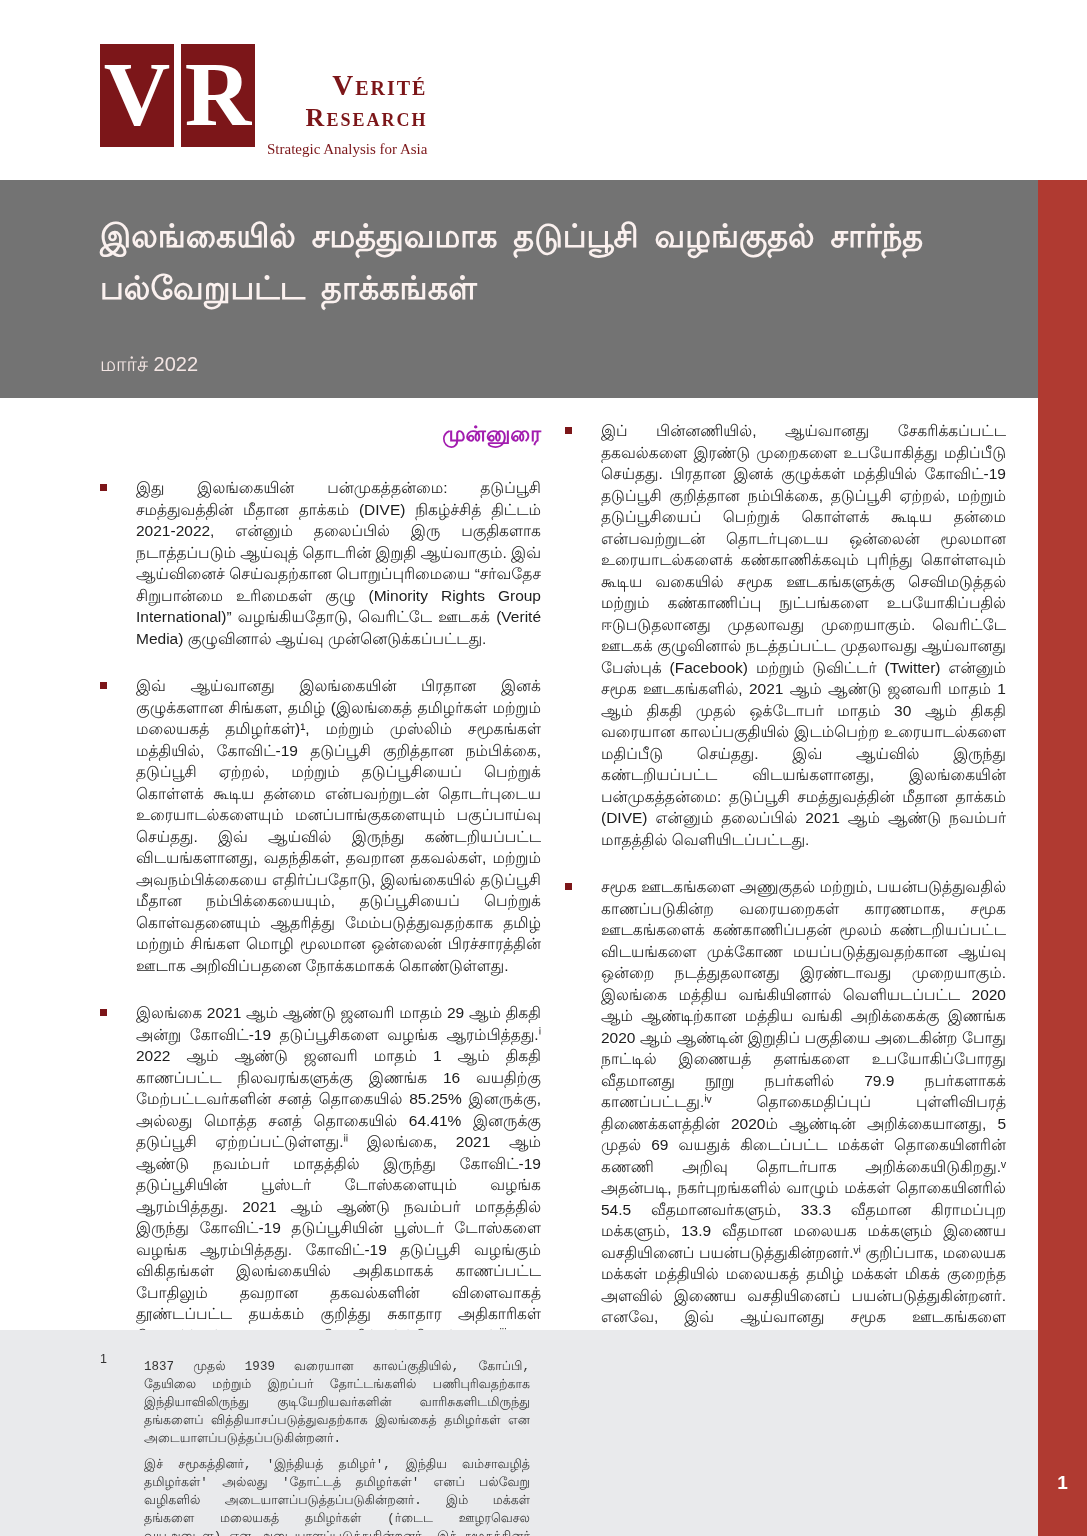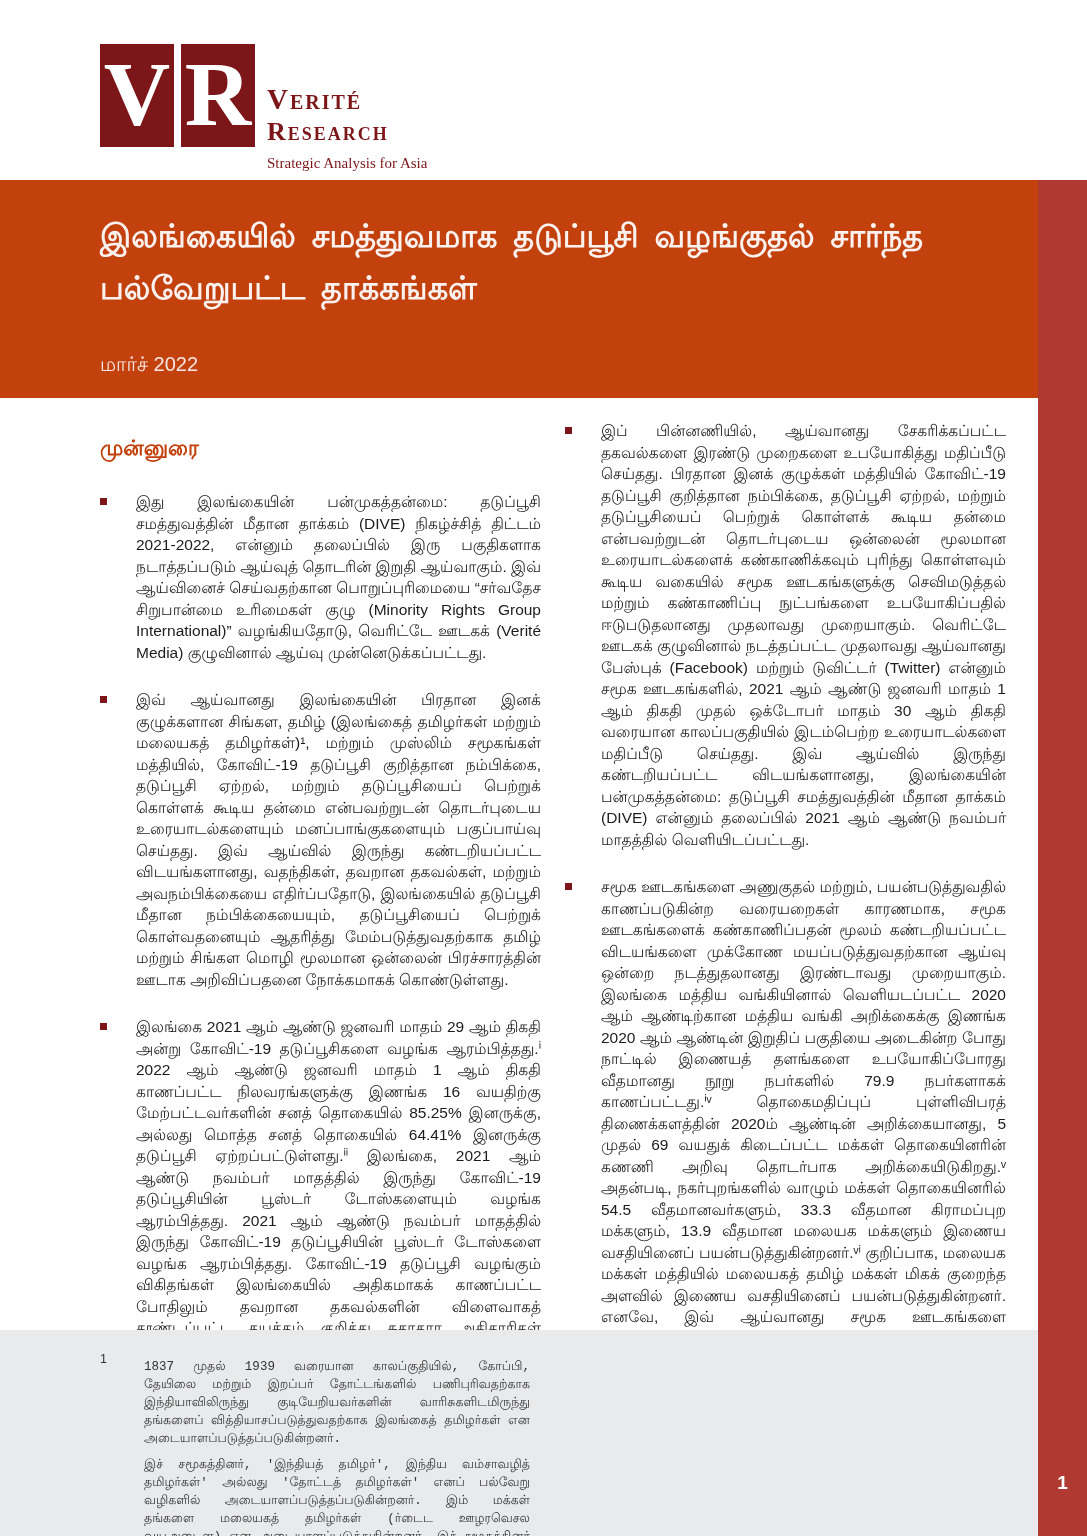--- a/index.html
+++ b/index.html
@@ -13,29 +13,29 @@
   
   .header { position:absolute; top:0; left:0; width:100%; height:180px; background:#ffffff; }
   .logo { position:absolute; left:100px; top:44px; display:flex; align-items:flex-start; }
   .logo-mark { display:flex; }
   .logo-sq {
     width:74px; height:103px; background:#7c1619; color:#ffffff;
     font-family:"Liberation Serif", serif; font-weight:bold;
     font-size:92px; line-height:100px; text-align:center; overflow:hidden;
   }
   .logo-sq + .logo-sq { margin-left:7px; }
-  .logo-text { margin-left:12px; margin-top:40px; color:#7c1619; font-family:"Liberation Serif", serif; }
+  .logo-text { margin-left:12px; margin-top:26px; color:#7c1619; font-family:"Liberation Serif", serif;text-align:right; }
   .logo-name1 { font-size:29px; line-height:30px; font-weight:bold; font-variant:small-caps; letter-spacing:2px; }
   .logo-name2 { font-size:26px; line-height:36px; font-weight:bold; font-variant:small-caps; letter-spacing:2px; }
   .logo-tagline { font-size:15px; line-height:18px; font-weight:normal; margin-top:4px; }
 
   
   .banner {
     position:absolute; top:180px; left:0; width:100%; height:218px;
-    background:#c2410c; box-sizing:border-box; padding:30px 84px 0 100px;
+    background:#737373; box-sizing:border-box; padding:30px 84px 0 100px;
   }
   .banner-title {
     margin:0; color:#fbf1ef; font-size:32px; line-height:52px;
     font-weight:bold; max-width:910px; word-spacing:7px;
   }
   .banner-date { color:#f4e6e4; font-size:20px; line-height:30px; margin-top:35px; }
 
   
   .right-strip {
     position:absolute; top:180px; right:0; width:49px; height:1356px;
@@ -43,21 +43,21 @@
   }
   .page-number {
     position:absolute; bottom:42px; left:0; width:100%;
     text-align:center; color:#ffffff; font-size:19px; font-weight:bold;
   }
 
   
   .content { position:absolute; top:420px; left:100px; width:906px; display:flex; }
   .col { width:441px; }
   .col-left { margin-right:24px; }
-  .section-heading { color:#c2410c; font-size:21px; font-weight:bold; margin:16px 0 28px 0; }
+  .section-heading { color:#a21caf; font-size:21px; font-weight:bold; margin:2px 0 28px 0;text-align:right; }
   .bullets { list-style:none; margin:0; padding:0; }
   .bullets li { display:flex; margin-bottom:26px; }
   .bullet-sq { flex:0 0 auto; width:7px; height:7px; background:#7c1619; margin-top:7px; margin-right:29px; }
   .bullets p { margin:0; text-align:justify; font-size:15.5px; line-height:21.5px; color:#1c1c1c; }
 
   
   .footnote-area {
     position:absolute; top:1330px; left:0; width:1038px; height:206px;
     background:#e9eaec; box-sizing:border-box; padding:20px 0 0 100px;
   }

